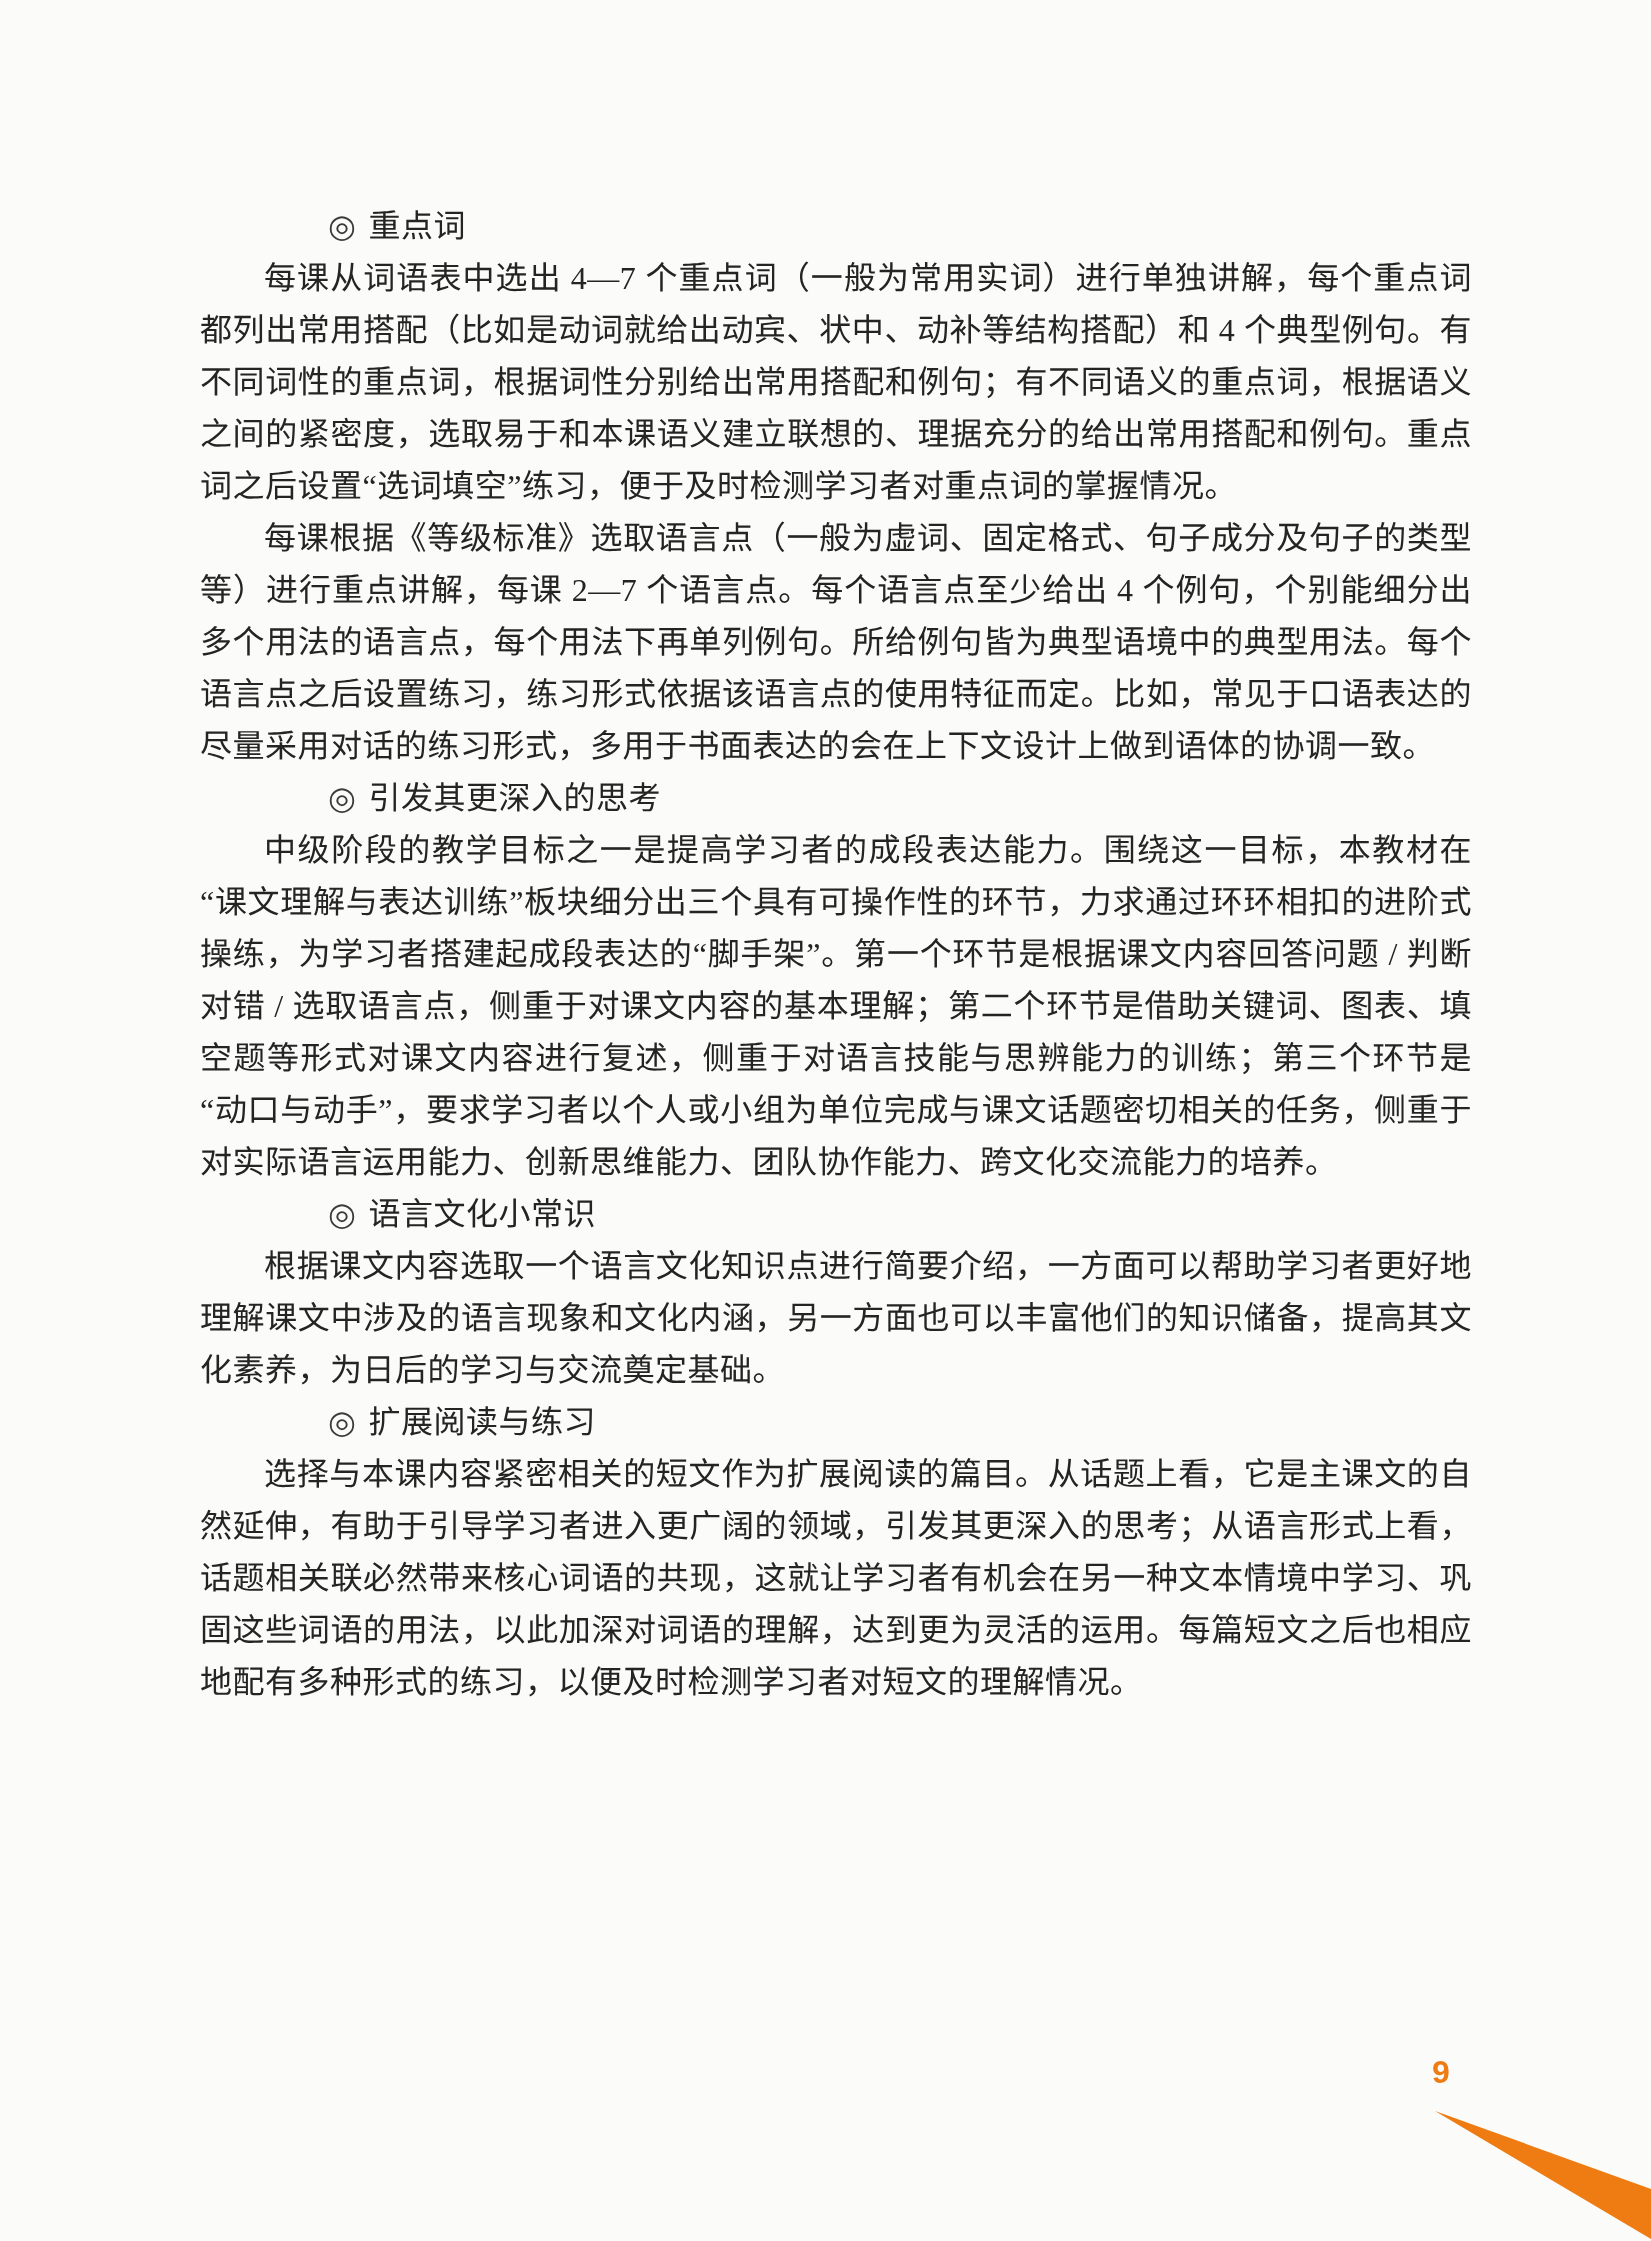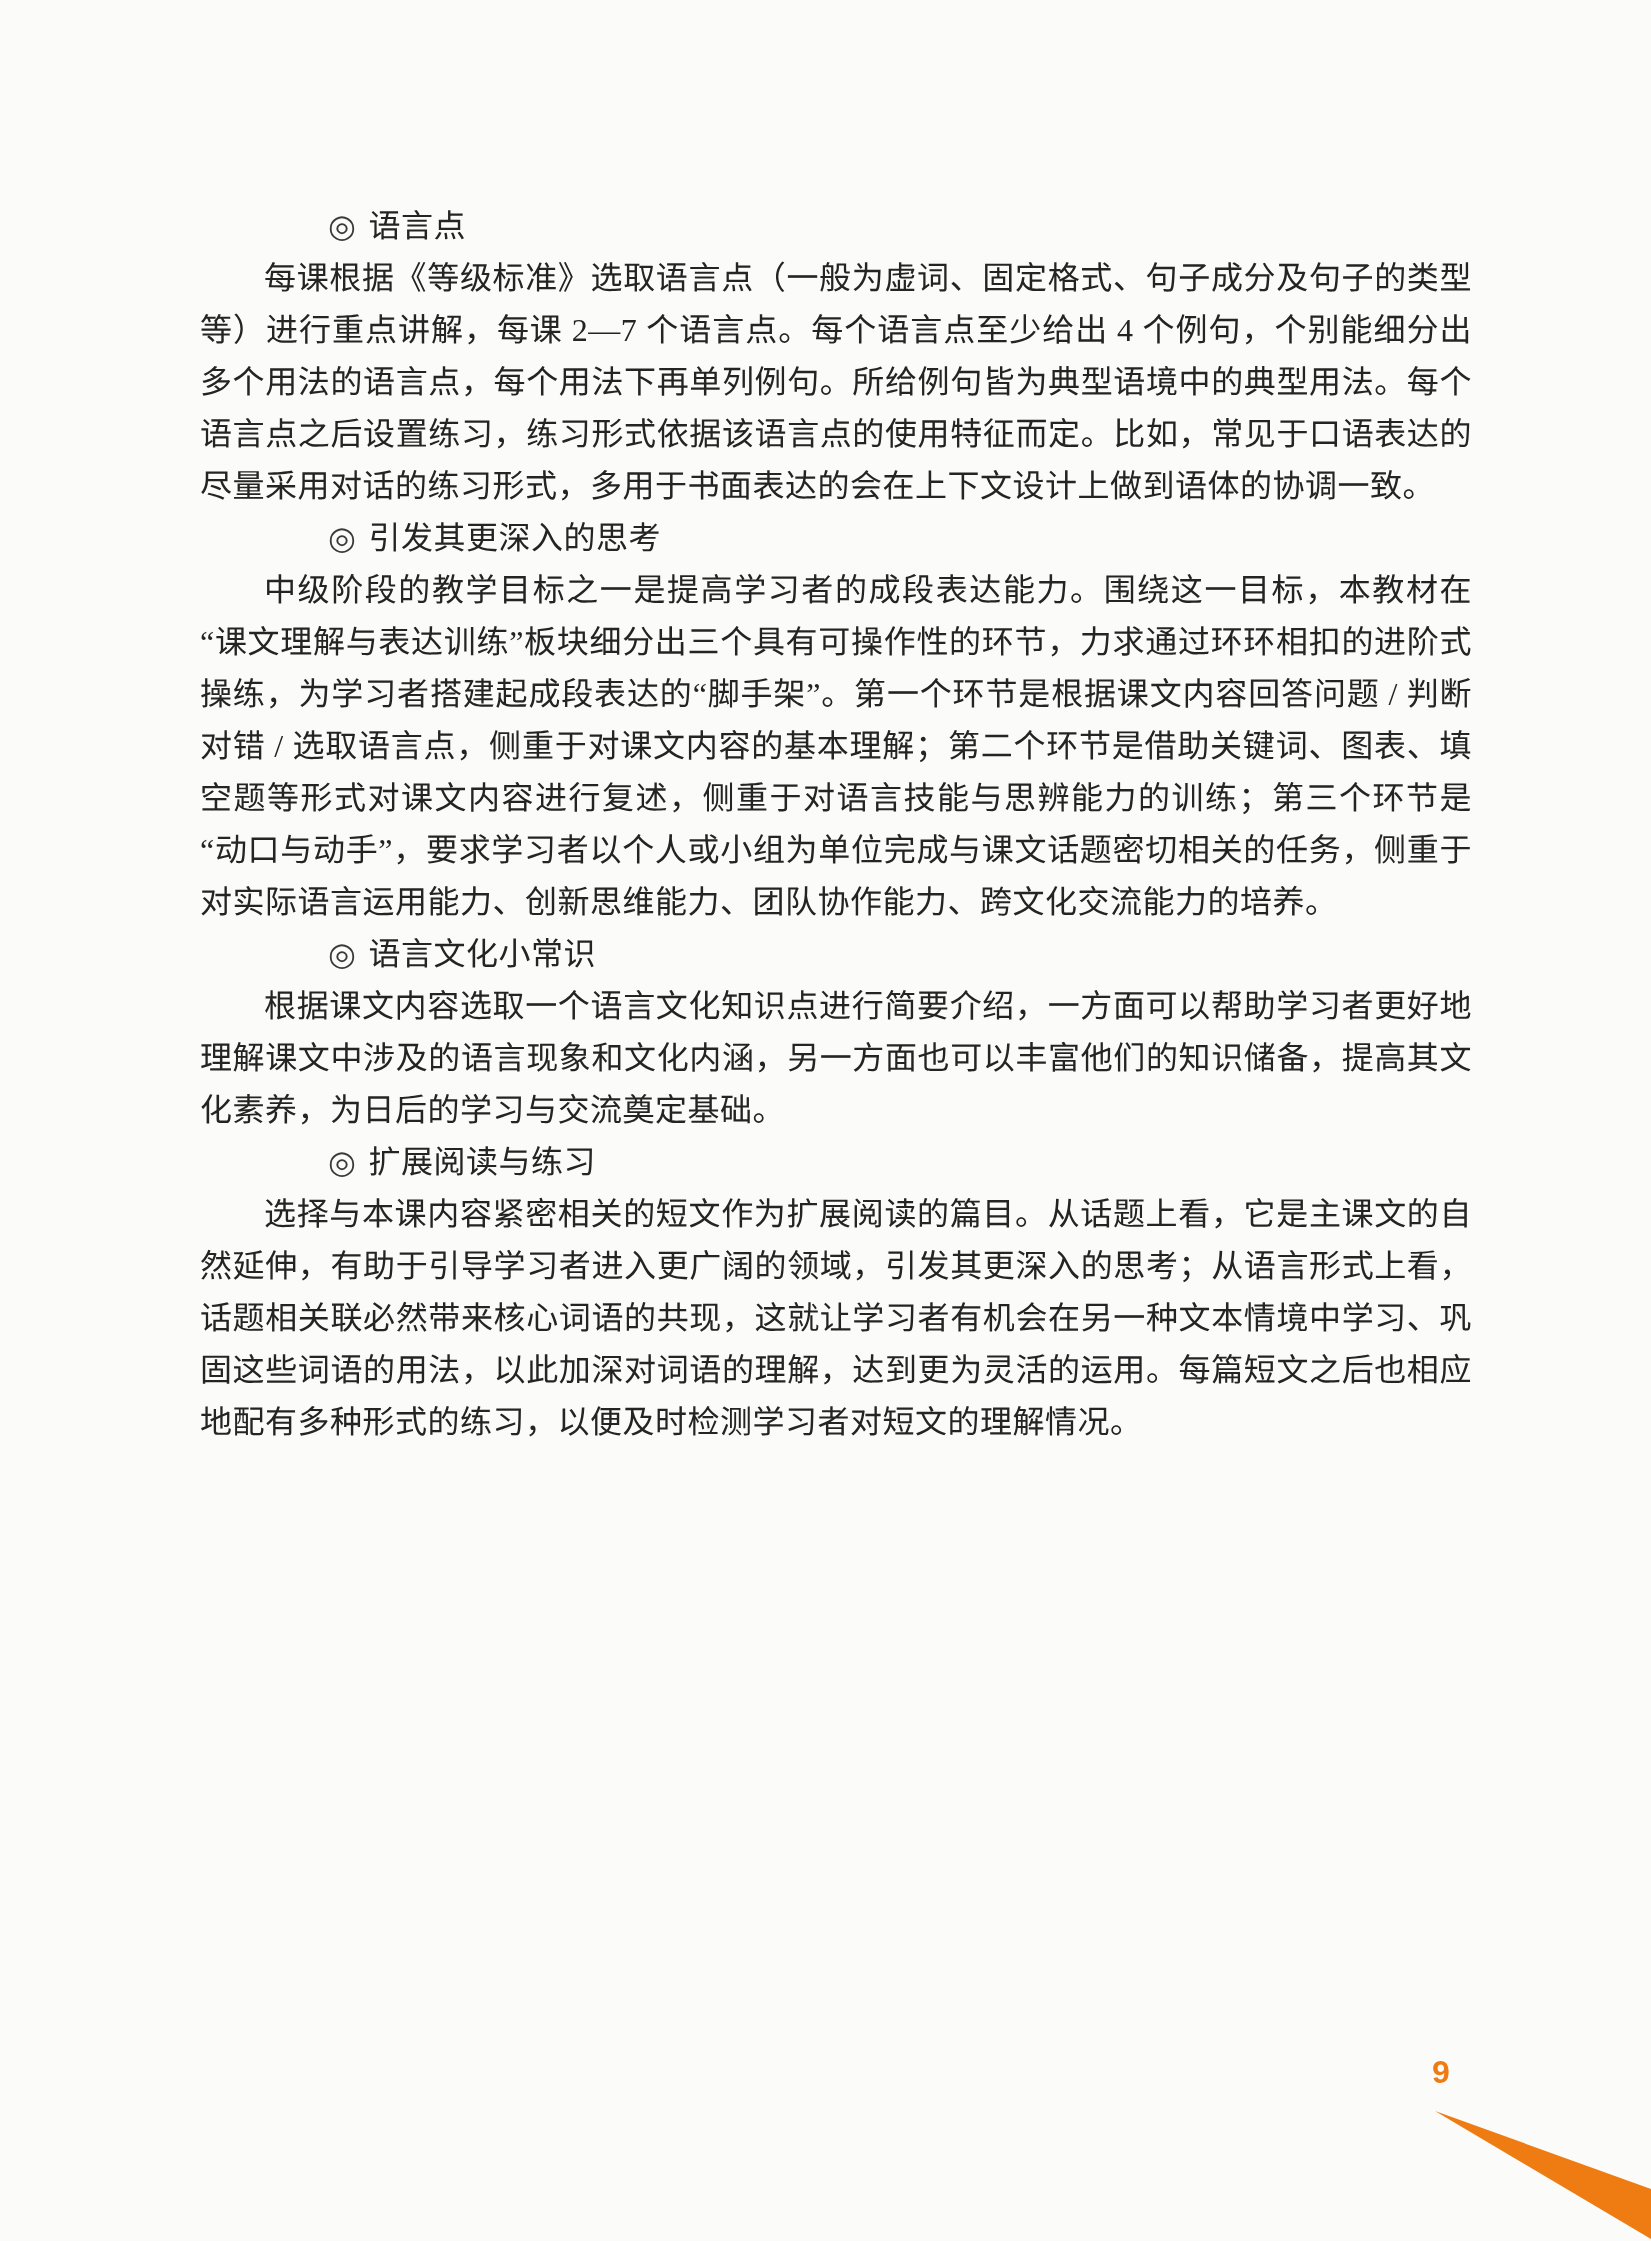--- a/index.html
+++ b/index.html
@@ -72,23 +72,26 @@
     fill: var(--accent);
   }
 </style>
 </head>
 <body>
 
 <div class="page">
 
   <div class="content">
 
+    <section class="doc-section">
+      <h2 class="sec-heading"><span class="bullet">◎</span><span class="sec-title">重点词</span></h2>
+      <p class="sec-body">每课从词语表中选出 4—7 个重点词（一般为常用实词）进行单独讲解，每个重点词都列出常用搭配（比如是动词就给出动宾、状中、动补等结构搭配）和 4 个典型例句。有不同词性的重点词，根据词性分别给出常用搭配和例句；有不同语义的重点词，根据语义之间的紧密度，选取易于和本课语义建立联想的、理据充分的给出常用搭配和例句。重点词之后设置“选词填空”练习，便于及时检测学习者对重点词的掌握情况。</p>
+    </section>
 
     <section class="doc-section">
-      <h2 class="sec-heading"><span class="bullet">◎</span><span class="sec-title">语言点</span></h2>
       <p class="sec-body">每课根据《等级标准》选取语言点（一般为虚词、固定格式、句子成分及句子的类型等）进行重点讲解，每课 2—7 个语言点。每个语言点至少给出 4 个例句，个别能细分出多个用法的语言点，每个用法下再单列例句。所给例句皆为典型语境中的典型用法。每个语言点之后设置练习，练习形式依据该语言点的使用特征而定。比如，常见于口语表达的尽量采用对话的练习形式，多用于书面表达的会在上下文设计上做到语体的协调一致。</p>
     </section>
 
     <section class="doc-section">
       <h2 class="sec-heading"><span class="bullet">◎</span><span class="sec-title">引发其更深入的思考</span></h2>
       <p class="sec-body">中级阶段的教学目标之一是提高学习者的成段表达能力。围绕这一目标，本教材在“课文理解与表达训练”板块细分出三个具有可操作性的环节，力求通过环环相扣的进阶式操练，为学习者搭建起成段表达的“脚手架”。第一个环节是根据课文内容回答问题 / 判断对错 / 选取语言点，侧重于对课文内容的基本理解；第二个环节是借助关键词、图表、填空题等形式对课文内容进行复述，侧重于对语言技能与思辨能力的训练；第三个环节是“动口与动手”，要求学习者以个人或小组为单位完成与课文话题密切相关的任务，侧重于对实际语言运用能力、创新思维能力、团队协作能力、跨文化交流能力的培养。</p>
     </section>
 
     <section class="doc-section">
       <h2 class="sec-heading"><span class="bullet">◎</span><span class="sec-title">语言文化小常识</span></h2>

